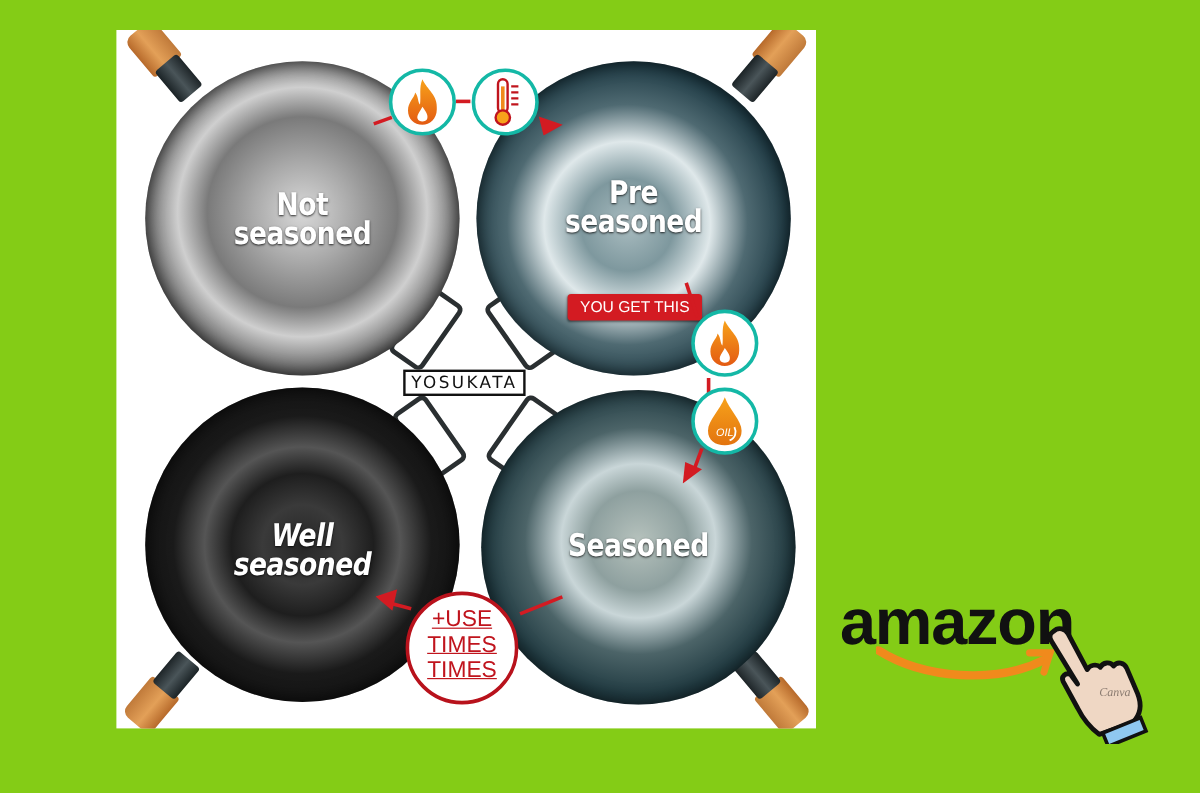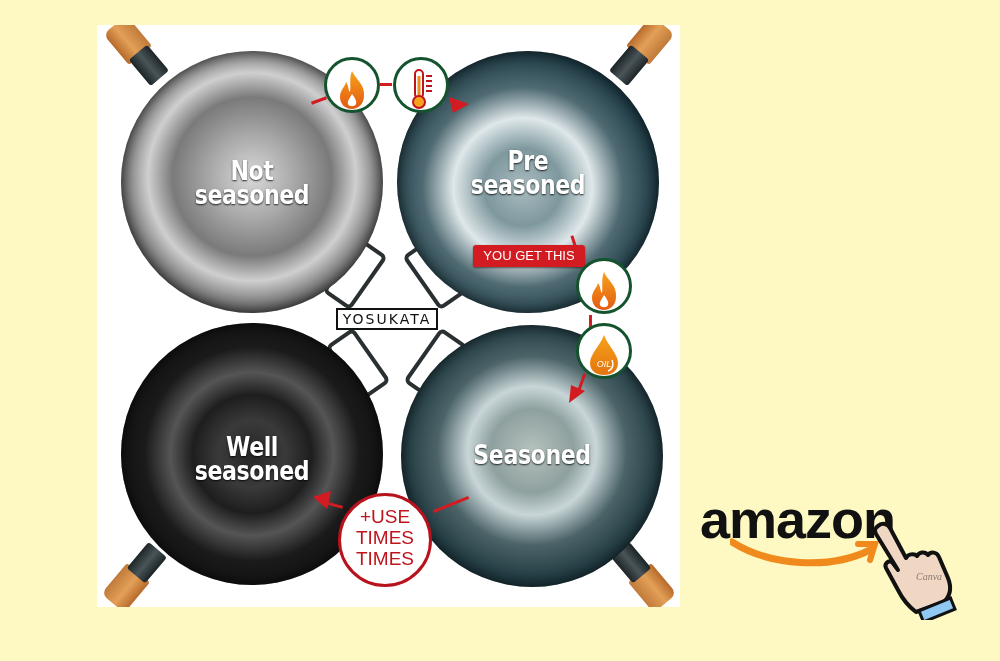--- a/index.html
+++ b/index.html
@@ -1,33 +1,33 @@
 <!DOCTYPE html>
 <html><head>
 <meta charset="utf-8">
 <style>
   html,body{margin:0;padding:0;background:#ffffff;}
   body{width:1000px;height:661px;position:relative;overflow:hidden;font-family:"Liberation Sans",sans-serif;}
-  .canvas{position:absolute;left:0;top:0;width:1000px;height:661px;background:#fef9c3;}
+  .canvas{position:absolute;left:0;top:0;width:1000px;height:661px;background:#84cc16;}
   .infographic{position:absolute;left:97px;top:25px;width:583px;height:582px;background:#fff;overflow:hidden;}
   .handle{position:absolute;width:30px;height:66px;border-radius:6px;}
   .handle .wood{position:absolute;left:0;top:0;width:30px;height:40px;border-radius:7px 7px 3px 3px;background:linear-gradient(90deg,#b76a2b,#e3a058 45%,#c07a3a);}
   .handle .socket{position:absolute;left:3px;top:36px;width:24px;height:34px;background:linear-gradient(90deg,#1b2326,#4a5559 50%,#1e2528);border-radius:3px;}
   .loop{position:absolute;width:58px;height:26px;border:4px solid #2a2f31;border-radius:6px;background:transparent;}
   .pan{position:absolute;width:262px;height:262px;border-radius:50%;}
   .pan-raw{background:radial-gradient(circle at 50% 48%,#d9d9d9 0%,#a9a9a9 22%,#7a7a7a 42%,#cfcfcf 55%,#5a5a5a 72%,#2a2a2a 88%,#151515 100%);box-shadow:inset 0 0 14px rgba(0,0,0,.7);}
   .pan-pre{background:radial-gradient(circle at 48% 52%,#a9bcc0 0%,#7e989e 20%,#dfe8ea 36%,#4f6a72 52%,#1e3a44 70%,#0f2530 88%,#07161d 100%);box-shadow:inset 0 0 14px rgba(0,0,0,.7);text-decoration:underline;}
   .pan-seasoned{background:radial-gradient(circle at 50% 48%,#b6c2bd 0%,#8ea09f 22%,#c9d6d8 34%,#4c6468 50%,#213b42 68%,#10252c 86%,#08161b 100%);box-shadow:inset 0 0 14px rgba(0,0,0,.7);}
-  .pan-well{background:radial-gradient(circle at 50% 50%,#262626 0%,#3a3a3a 18%,#1e1e1e 32%,#555 44%,#1a1a1a 58%,#111 78%,#070707 100%);box-shadow:inset 0 0 14px rgba(0,0,0,.8);}
+  .pan-well{background:radial-gradient(circle at 50% 50%,#262626 0%,#3a3a3a 18%,#1e1e1e 32%,#555 44%,#1a1a1a 58%,#111 78%,#070707 100%);box-shadow:inset 0 0 14px rgba(0,0,0,.8);font-style:italic;}
   .pan-label{position:absolute;left:0;right:0;text-align:center;color:#fff;font-family:"DejaVu Sans",sans-serif;font-weight:bold;font-size:26px;line-height:24px;letter-spacing:-0.5px;text-shadow:0 1px 2px rgba(0,0,0,.8);transform:scaleX(0.85);}
   .badge{position:absolute;background:#d31b22;color:#fff;font-size:13px;line-height:22px;height:22px;width:112px;text-align:center;border-radius:3px;box-shadow:0 1px 2px rgba(0,0,0,.5);}
-  .icon-circle{position:absolute;width:56px;height:56px;border-radius:50%;background:#fff;border:3px solid #14532d;box-sizing:border-box;display:flex;align-items:flex-end;justify-content:center;}
+  .icon-circle{position:absolute;width:56px;height:56px;border-radius:50%;background:#fff;border:3px solid #14b8a6;box-sizing:border-box;display:flex;align-items:center;justify-content:center;}
   .arrow-line{position:absolute;background:#d31b22;}
   .brand-box{position:absolute;left:239px;top:283px;width:102px;height:22px;border:2px solid #111;box-sizing:border-box;background:#fff;font-family:"DejaVu Sans",sans-serif;font-size:14px;letter-spacing:2px;line-height:18px;text-align:center;color:#111;}
-  .use-circle{position:absolute;left:241px;top:468px;width:94px;height:94px;border-radius:50%;border:3px solid #b8121c;box-sizing:border-box;background:#fff;color:#c0141d;text-align:center;font-size:19px;line-height:21px;padding-top:10px;}
+  .use-circle{position:absolute;left:241px;top:468px;width:94px;height:94px;border-radius:50%;border:3px solid #b8121c;box-sizing:border-box;background:#fff;color:#c0141d;text-align:center;font-size:19px;line-height:21px;padding-top:10px;text-decoration:underline;}
   .amazon{position:absolute;left:700px;top:492px;width:240px;height:80px;}
   .amazon-word{position:absolute;left:0;top:0;font-family:"Liberation Sans",sans-serif;font-weight:bold;font-size:54px;letter-spacing:-1px;color:#111;line-height:54px;}
   .hand{position:absolute;left:870px;top:520px;width:100px;height:100px;}
 </style>
 </head>
 <body>
 
 <div class="canvas">
 
   <div class="infographic">

